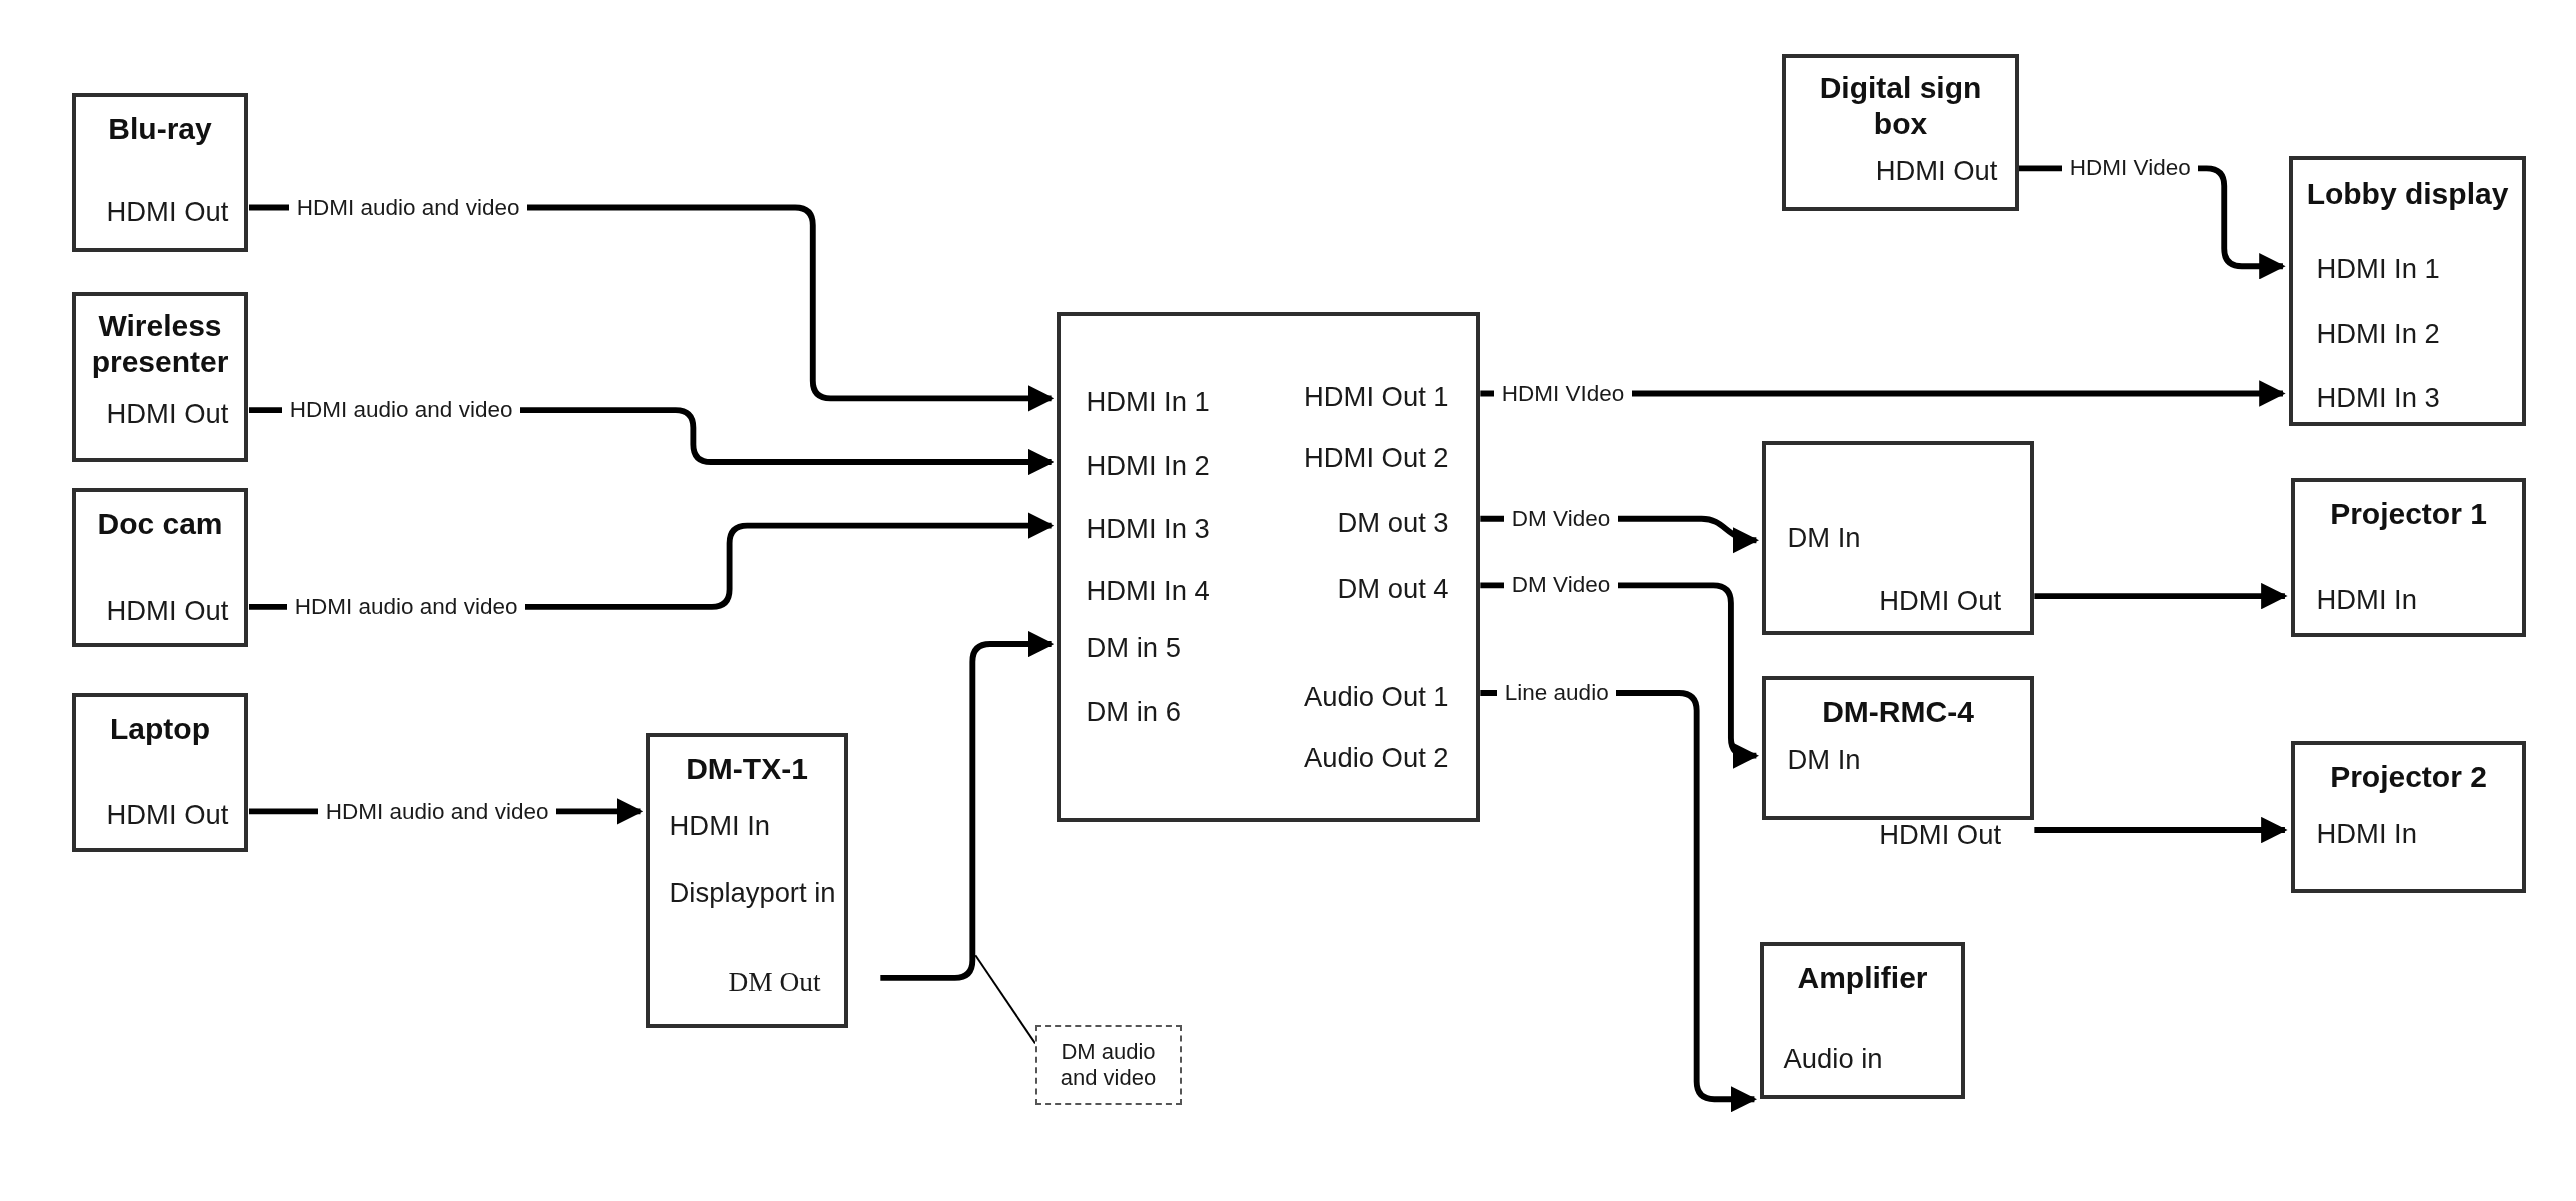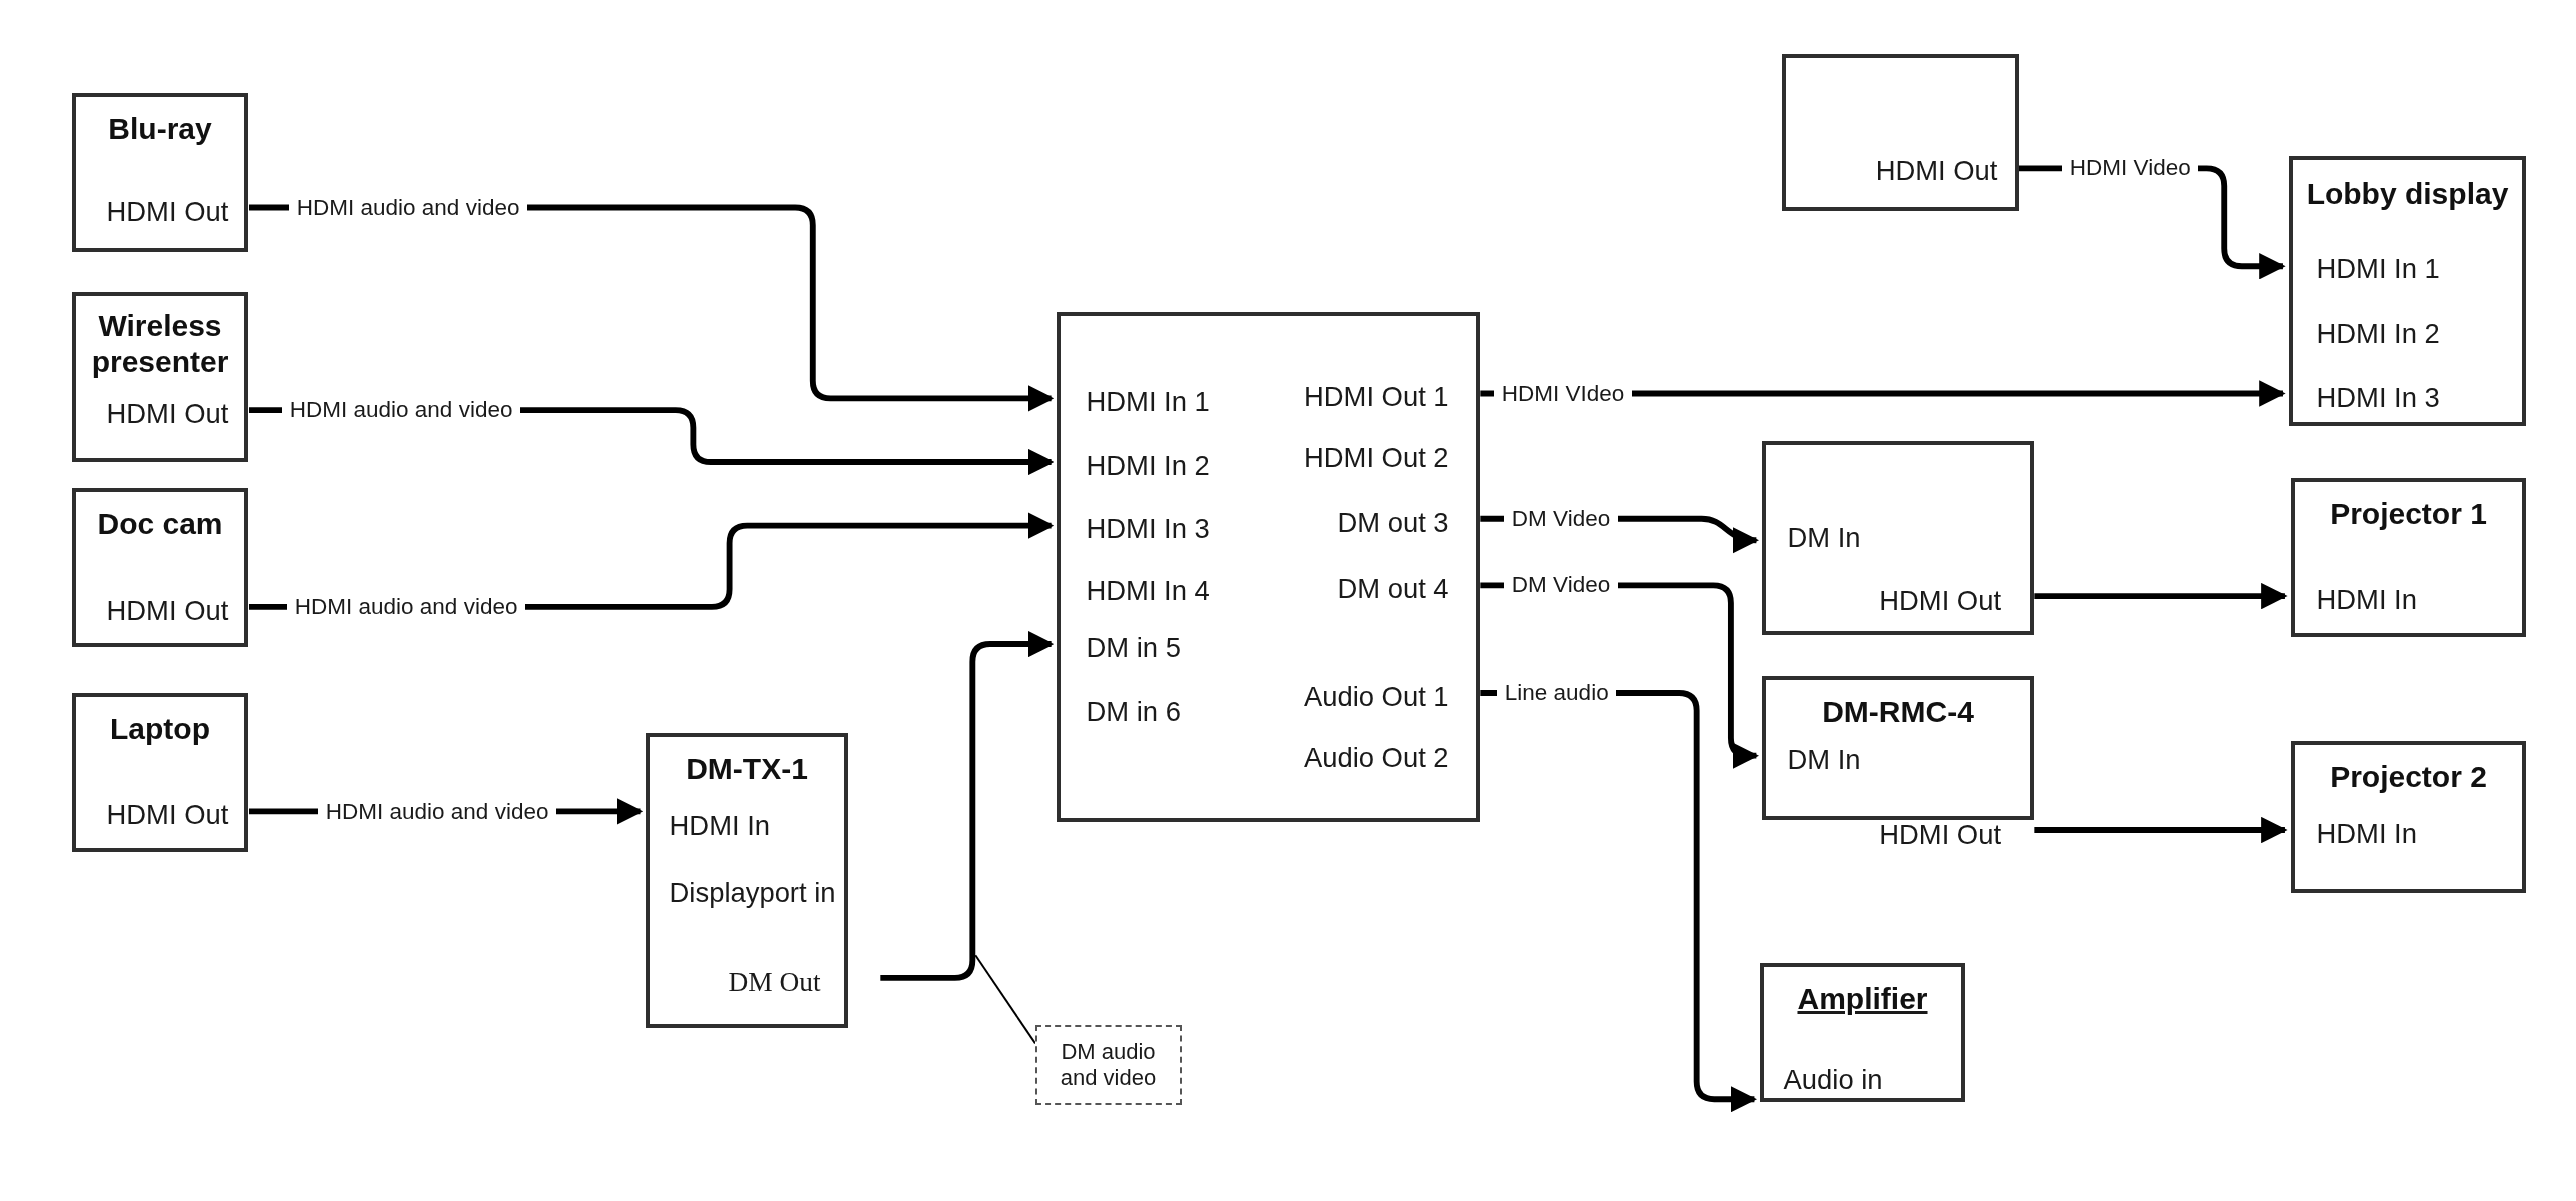--- a/index.html
+++ b/index.html
@@ -80,20 +80,21 @@
     <div class="port" style="top:396px;left:25.5px;">DM in 6</div>
     <div class="port" style="top:81px;right:27.4px;">HDMI Out 1</div>
     <div class="port" style="top:142px;right:27.4px;">HDMI Out 2</div>
     <div class="port" style="top:207px;right:27.4px;">DM out 3</div>
     <div class="port" style="top:273px;right:27.4px;">DM out 4</div>
     <div class="port" style="top:381px;right:27.4px;">Audio Out 1</div>
     <div class="port" style="top:442px;right:27.4px;">Audio Out 2</div>
   </div>
 
   <div class="box" style="left:1782px;top:54px;width:237px;height:157px;">
+    <div class="title" style="padding-top:11.7px;">Digital sign box</div>
     <div class="port" style="top:113px;right:17.6px;">HDMI Out</div>
   </div>
 
   <div class="box" style="left:2289px;top:156px;width:237px;height:270px;">
     <div class="title" style="padding-top:15.7px;">Lobby display</div>
     <div class="port" style="top:109px;left:23.5px;">HDMI In 1</div>
     <div class="port" style="top:174px;left:23.5px;">HDMI In 2</div>
     <div class="port" style="top:238px;left:23.5px;">HDMI In 3</div>
   </div>
 
@@ -111,21 +112,21 @@
     <div class="title">DM-RMC-4</div>
     <div class="port" style="top:80px;left:21.5px;">DM In</div>
     <div class="port" style="top:155px;right:29px;">HDMI Out</div>
   </div>
 
   <div class="box" style="left:2291px;top:741px;width:235px;height:152px;">
     <div class="title">Projector 2</div>
     <div class="port" style="top:89px;left:21.5px;">HDMI In</div>
   </div>
 
-  <div class="box" style="left:1760px;top:963px;width:205px;height:139px;text-decoration:underline;">
+  <div class="box" style="left:1760px;top:942px;width:205px;height:157px;">
     <div class="title">Amplifier</div>
     <div class="port" style="top:113px;left:19.6px;">Audio in</div>
   </div>
 
   <div class="note" style="left:1035px;top:1025px;width:147px;height:80px;">DM audio and video</div>
 
   <div class="cable-label" style="left:289px;top:208px;">HDMI audio and video</div>
   <div class="cable-label" style="left:282px;top:410px;">HDMI audio and video</div>
   <div class="cable-label" style="left:287px;top:607px;">HDMI audio and video</div>
   <div class="cable-label" style="left:318px;top:812px;">HDMI audio and video</div>

